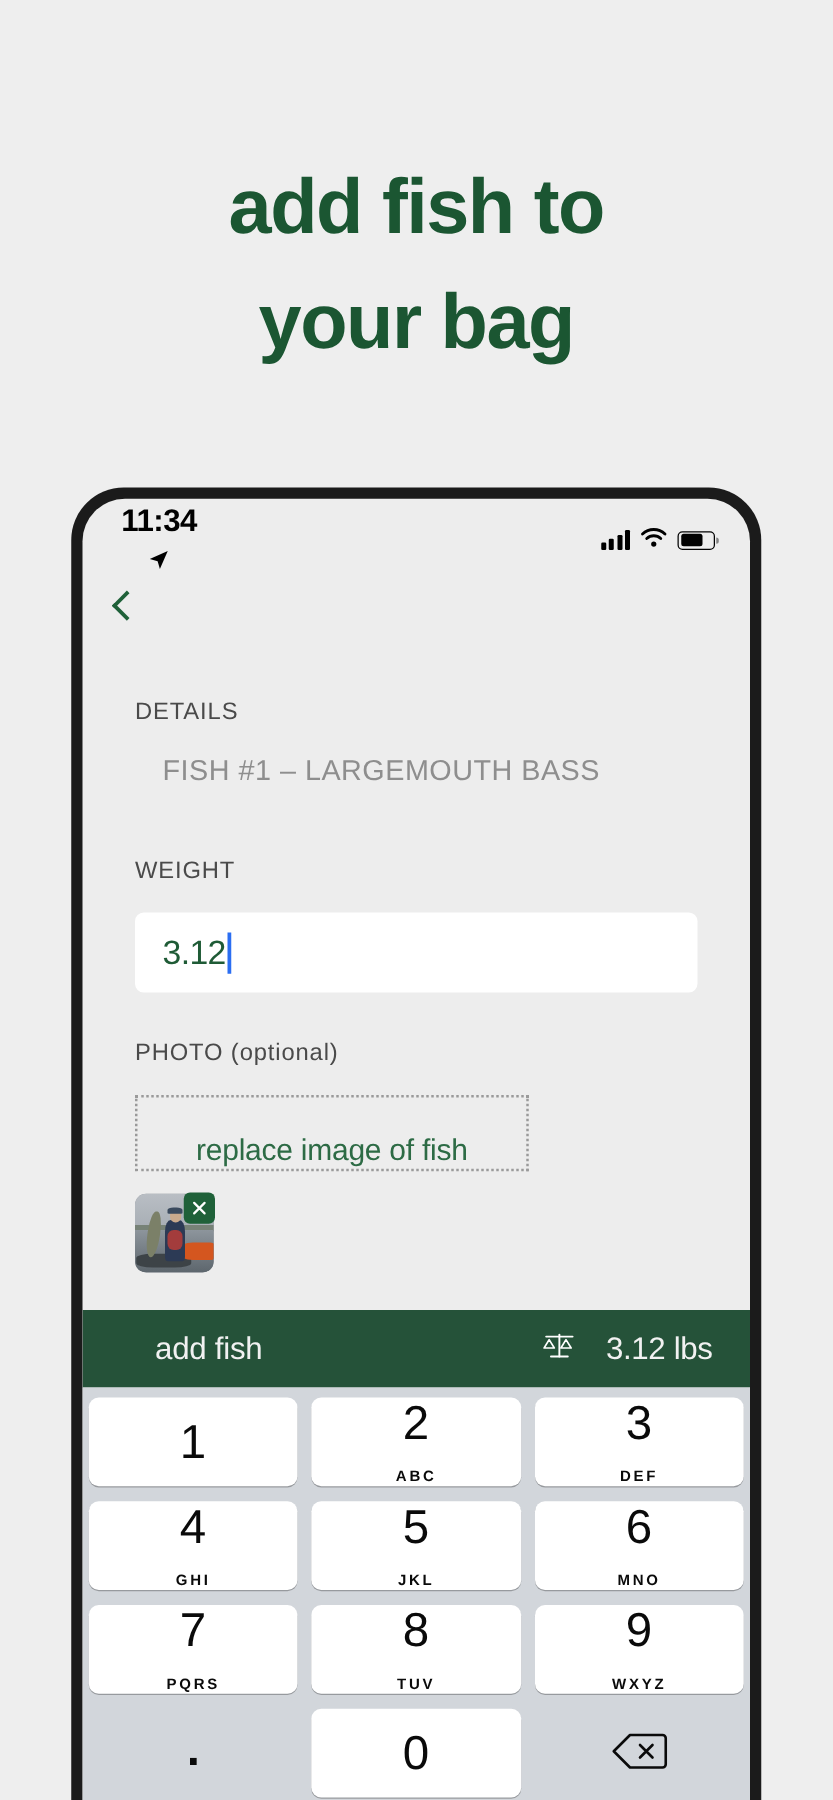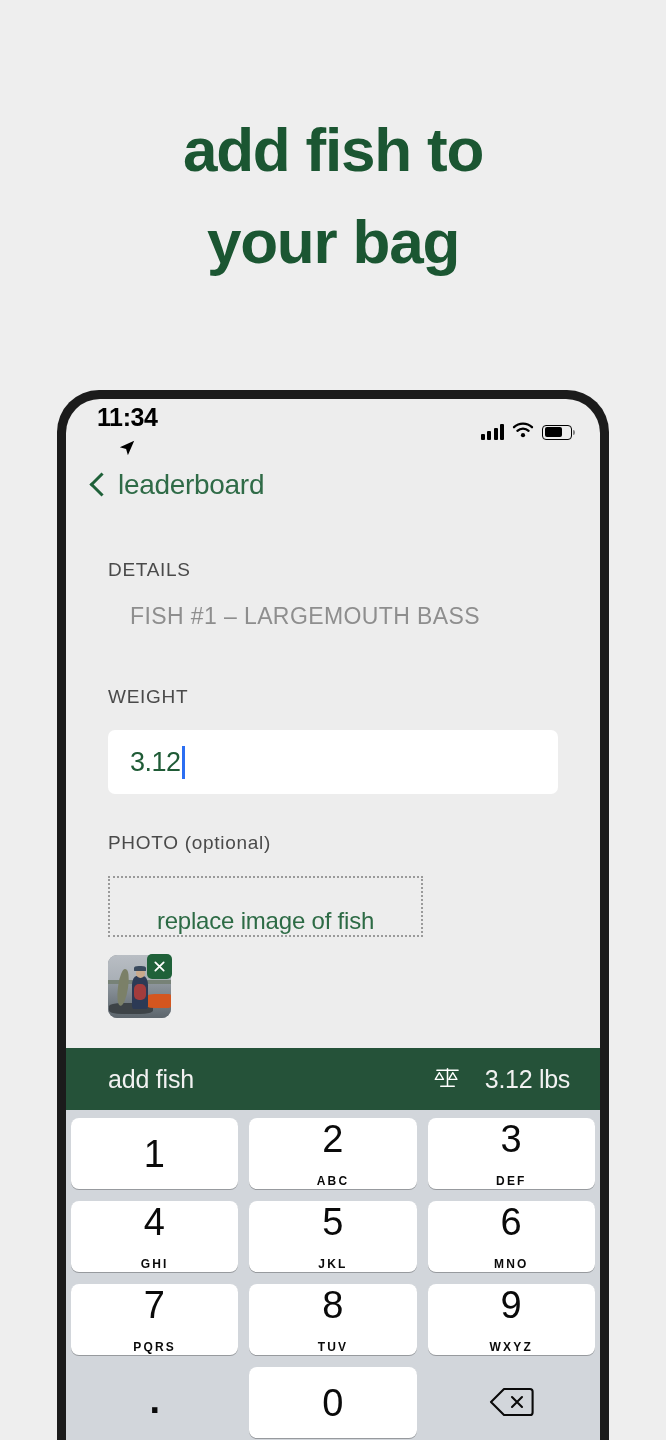--- a/index.html
+++ b/index.html
@@ -13,21 +13,21 @@
   body {
     background: #eeeeee;
     font-family: "Liberation Sans", sans-serif;
     position: relative;
   }
 
   
   .headline {
     position: absolute;
     left: 0;
-    top: 104px;
+    top: 120px;
     width: 666px;
     text-align: center;
     color: #1b5632;
     font-size: 62px;
     font-weight: bold;
     line-height: 1.48;
     letter-spacing: -1.2px;
   }
   .headline-line { display: block; }
 
@@ -256,21 +256,21 @@
   }
   .thumb-close svg { display: block; }
 
   
   .actionbar {
     flex: 0 0 62px;
     background: #255239;
     display: flex;
     align-items: center;
     justify-content: space-between;
-    padding: 0 30px 0 42px;
+    padding: 0 30px 0 58px;
   }
   .action-label {
     color: #f1f1f1;
     font-size: 25px;
     letter-spacing: -0.2px;
   }
   .action-right {
     display: flex;
     align-items: center;
     gap: 24px;
@@ -365,21 +365,20 @@
           </svg>
         </span>
         <span class="battery">
             <b></b>
           </span>
       </div>
     </div>
 
     <div class="navbar">
       <span class="back-chevron"></span>
-      <span class="nav-label">leaderboard</span>
     </div>
 
     <div class="body">
 
       <div class="field-label">DETAILS</div>
       <div class="details-value">FISH #1 – LARGEMOUTH BASS</div>
 
       <div class="gap-1"></div>
 
       <div class="field-label">WEIGHT</div>

